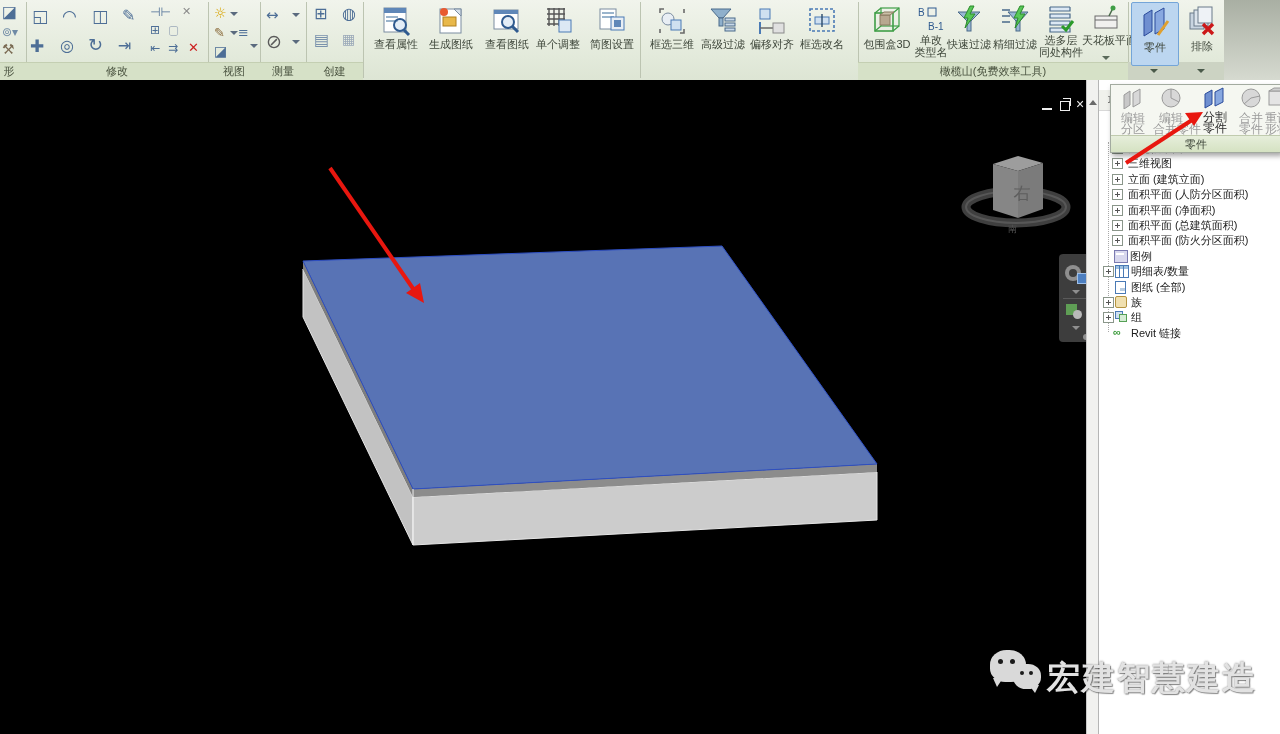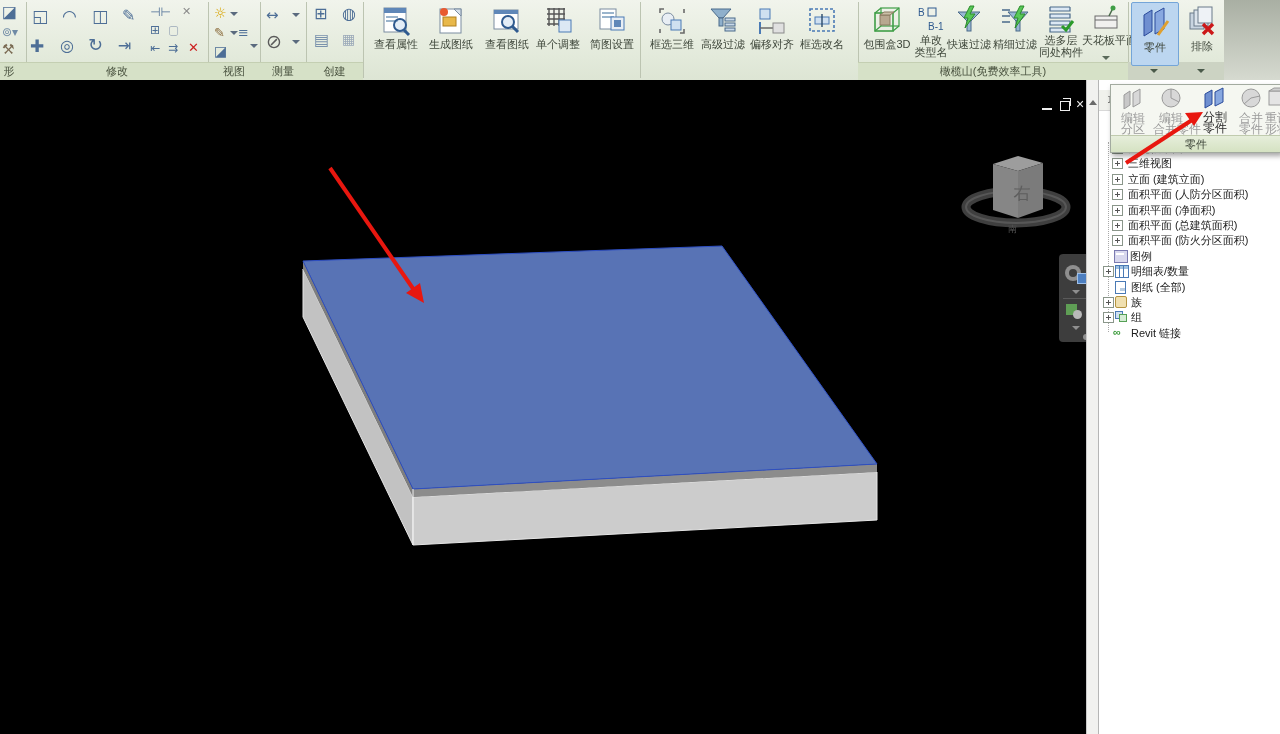--- a/index.html
+++ b/index.html
@@ -484,14 +484,27 @@
       <span class="fl">形状</span>
     </div>
     <div class="fbar">零件</div>
   </div>
 
   <svg class="overlay-svg" width="1280" height="734" viewBox="0 0 1280 734">
     <line x1="1126" y1="163" x2="1192" y2="120" stroke="#E8170F" stroke-width="4"></line>
     <polygon points="1203,112 1194,126 1185,113" fill="#E8170F"></polygon>
   </svg>
 
+  <div class="watermark">
+    <span class="wm-b1">
+        <i class="e1"></i>
+        <i class="e2"></i>
+        <span class="tail"></span>
+      </span>
+    <span class="wm-b2">
+        <i class="e1"></i>
+        <i class="e2"></i>
+        <span class="tail"></span>
+      </span>
+    <span class="wm-text">宏建智慧建造</span>
+  </div>
 
 </div>
 
 </body></html>

